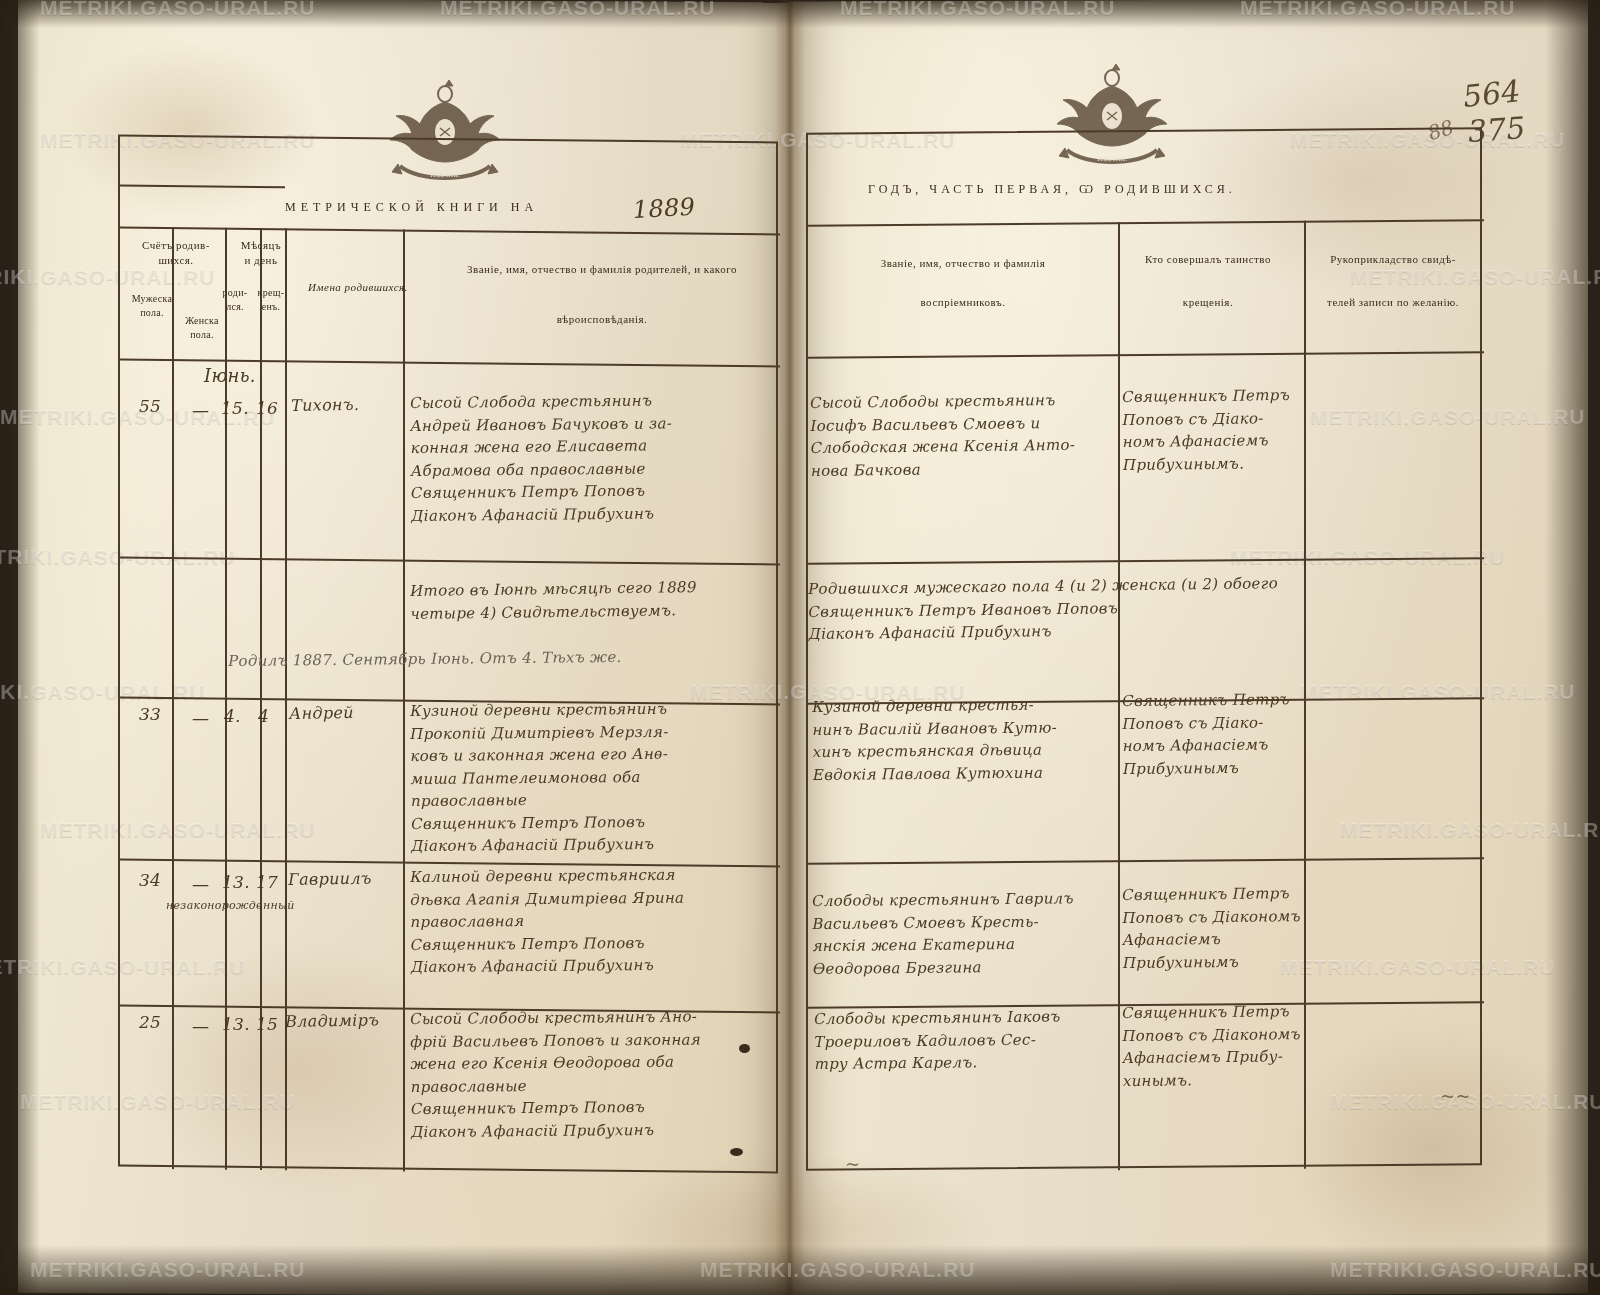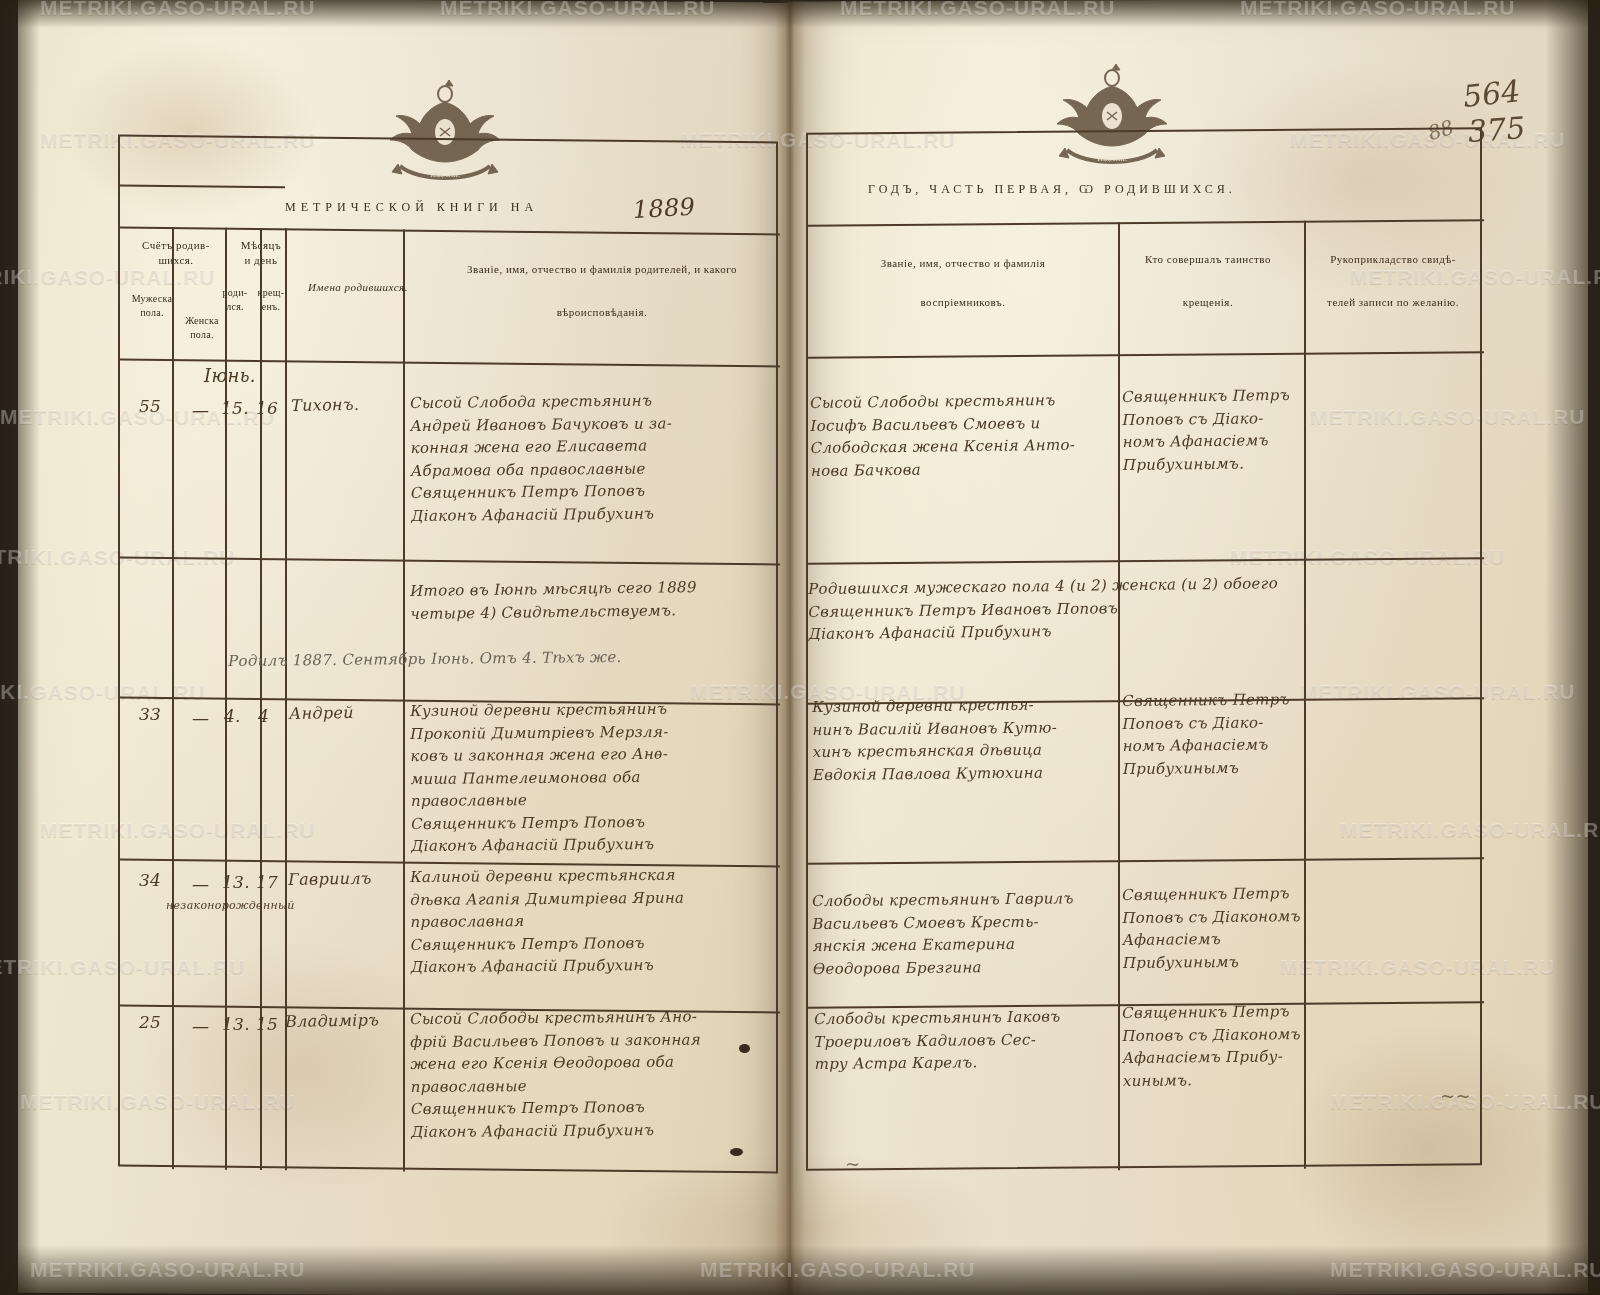--- a/index.html
+++ b/index.html
@@ -260,21 +260,21 @@
   <div class="hdr hdr-xs" style="left:216px;top:286px;width:38px;white-space:pre-line;">роди-
 лся.</div>
   <div class="hdr hdr-xs" style="left:252px;top:286px;width:38px;white-space:pre-line;">крещ-
 енъ.</div>
 
   <div class="hdr hdr-sm" style="left:296px;top:280px;width:124px;font-style:italic;">Имена родившихся.</div>
 
   <div class="hdr hdr-sm" style="left:432px;top:262px;width:340px;">
     <span>Званіе, имя, отчество и фамилія родителей, и какого</span>
   </div>
-  <div class="hdr hdr-sm" style="left:432px;top:305px;width:340px;">вѣроисповѣданія.</div>
+  <div class="hdr hdr-sm" style="left:432px;top:312px;width:340px;">вѣроисповѣданія.</div>
 
   <div class="hw hw-s" style="left:204px;top:362px;">Іюнь.</div>
   <div class="hw hw-num" style="left:139px;top:394px;">55</div>
   <div class="hw hw-num" style="left:192px;top:398px;">—</div>
   <div class="hw hw-num" style="left:221px;top:396px;">15.</div>
   <div class="hw hw-num" style="left:256px;top:396px;text-align:center;">16</div>
   <div class="hw hw-name" style="left:291px;top:394px;transform:rotate(-1deg);">Тихонъ.</div>
   <div class="hw hw-n" style="left:410px;top:392px;width:370px;transform:rotate(-0.6deg);">Сысой Слобода крестьянинъ
 Андрей Ивановъ Бачуковъ и за-
 конная жена его Елисавета

